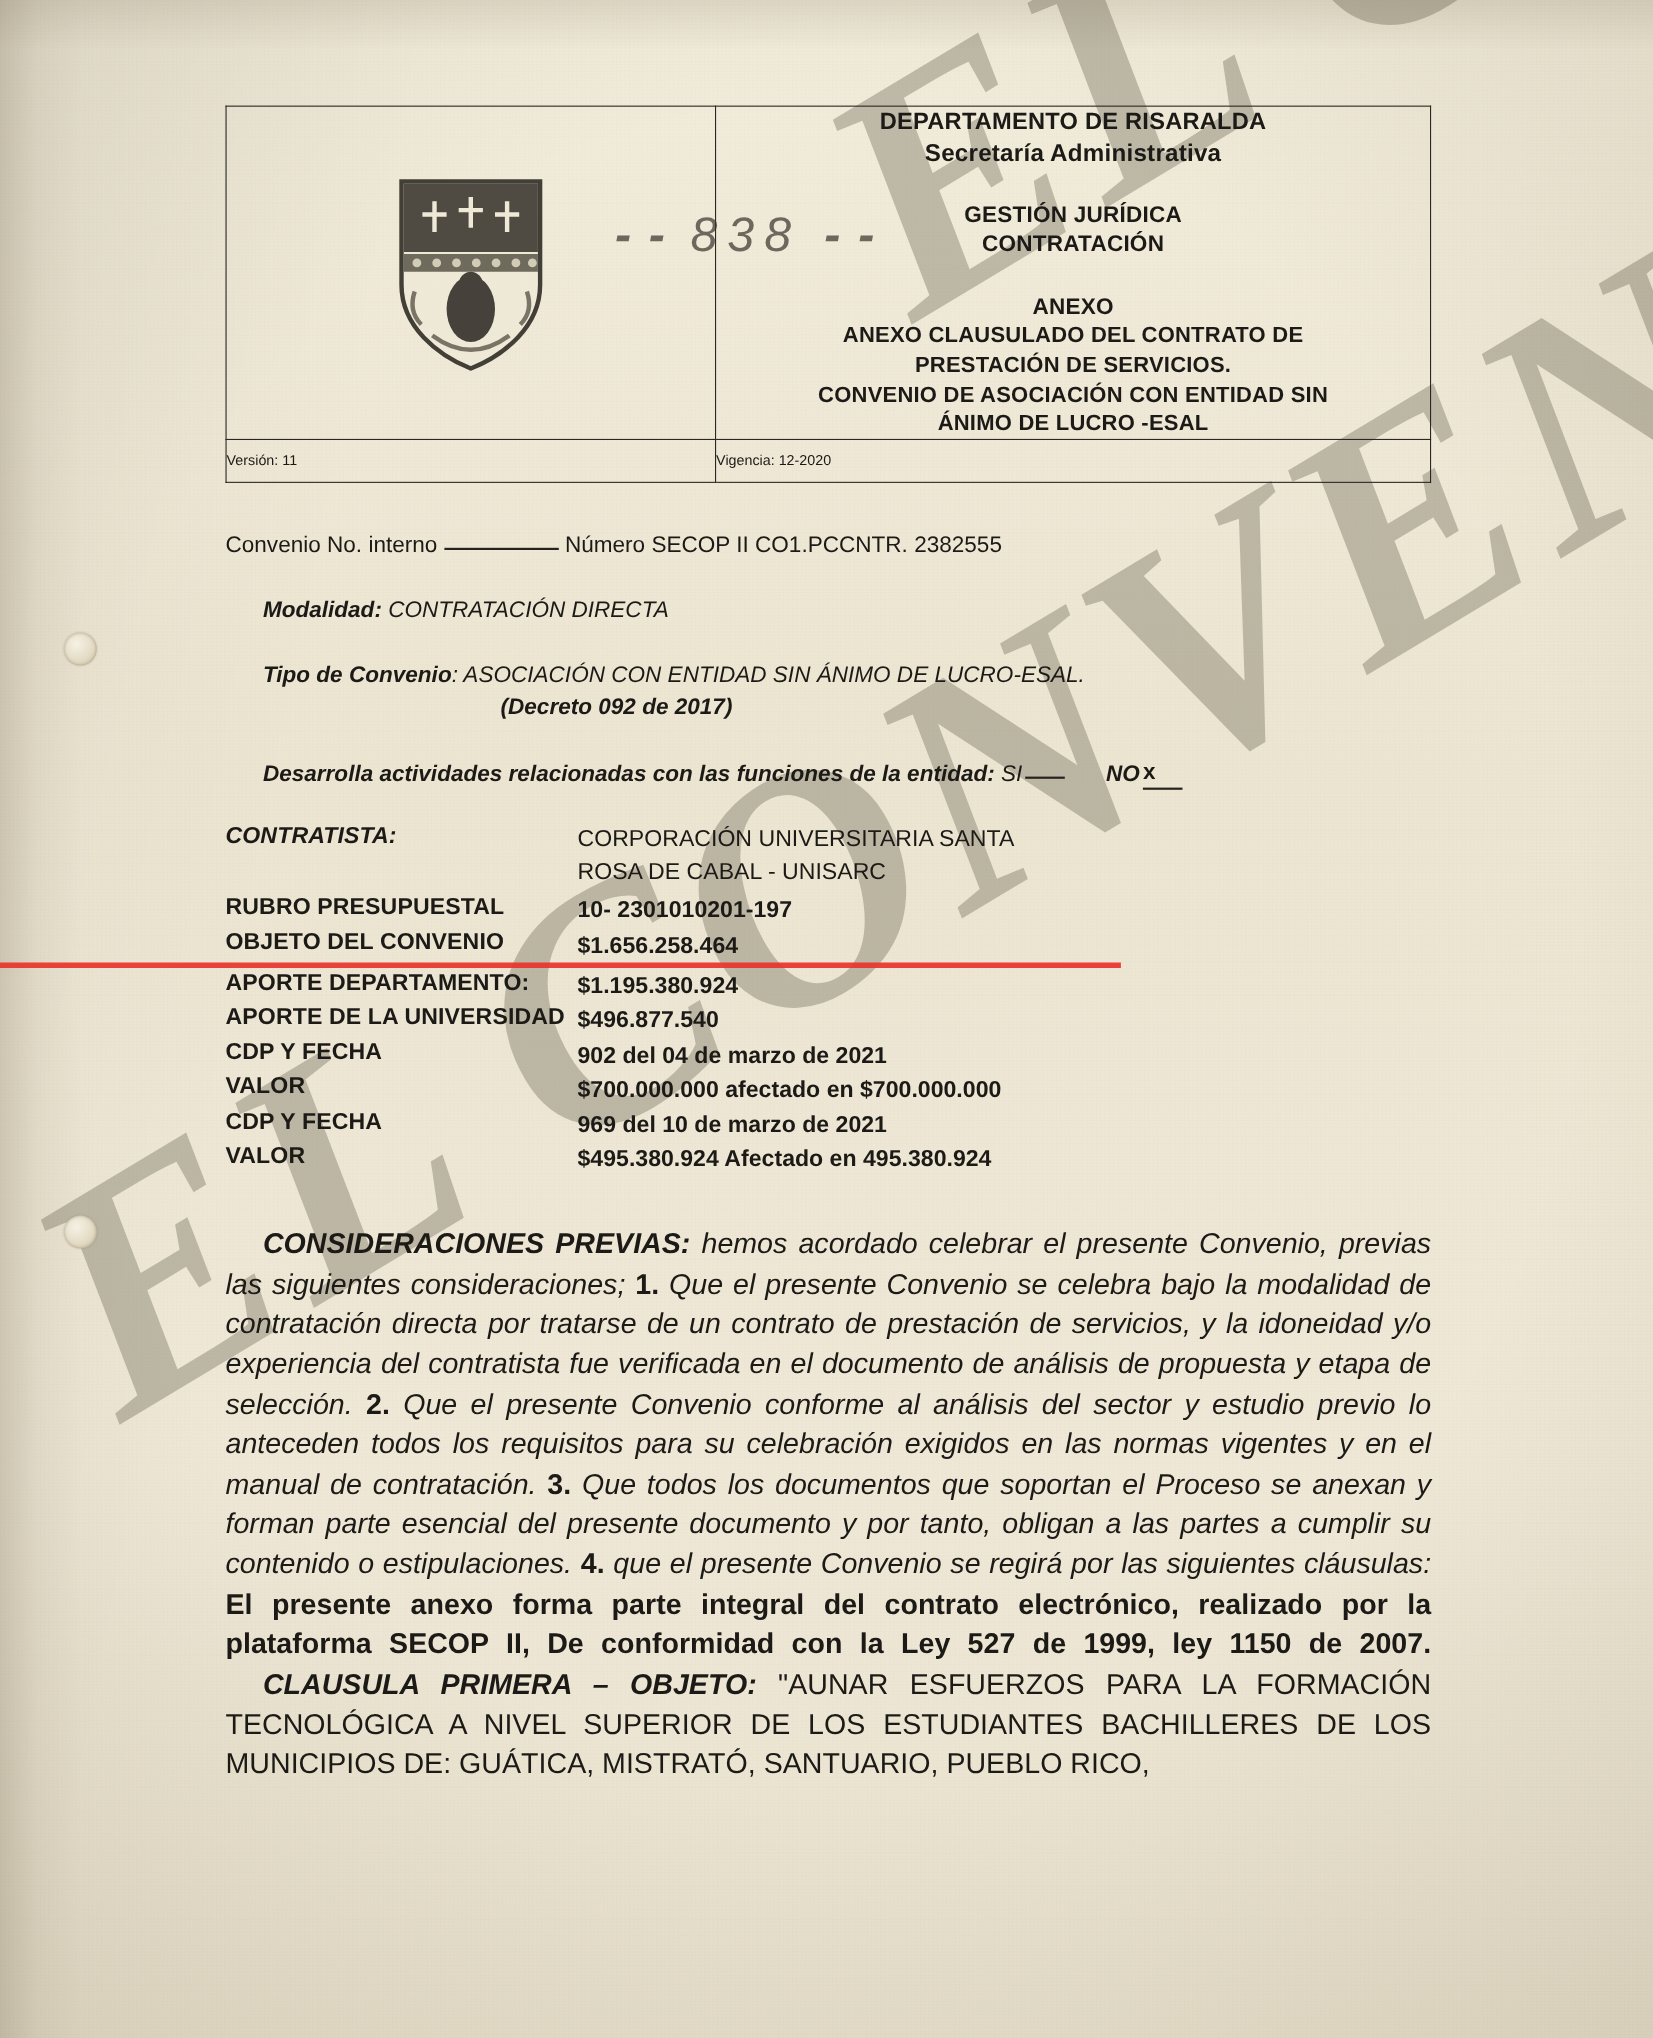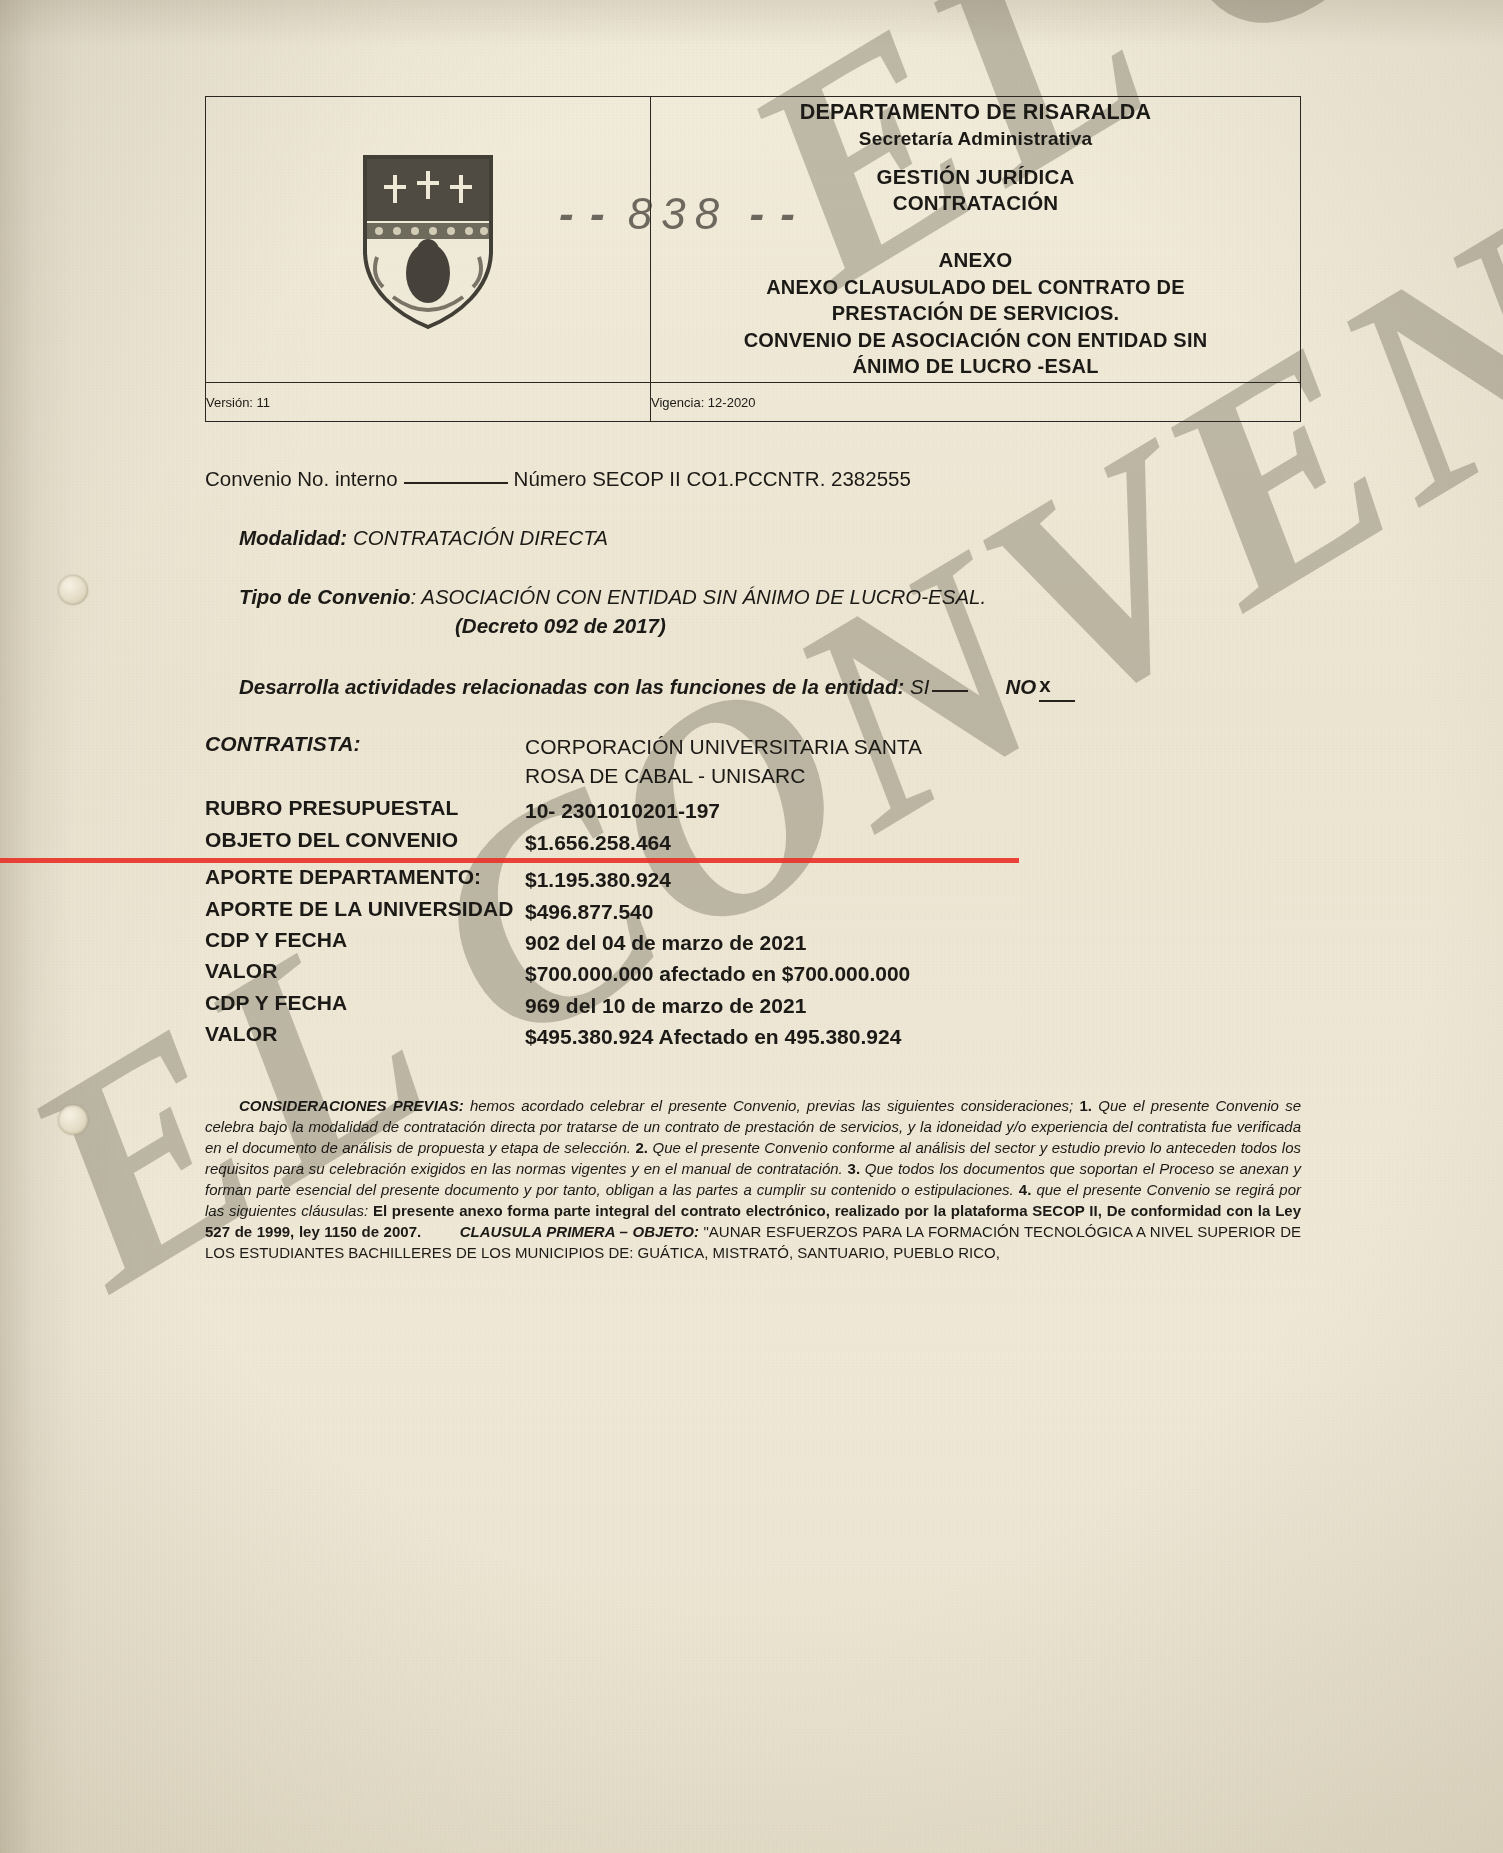--- a/index.html
+++ b/index.html
@@ -86,21 +86,21 @@
     border:1.6px solid #2a2722;
     vertical-align:middle;
     padding:0;
   }
   .crest-cell{width:444px;height:285px;text-align:center;}
   .title-cell{height:285px;padding:10px 14px 12px;text-align:center;position:relative;}
   .ver-cell{height:38px;padding:5px 10px;font-size:13px;}
 
   .t-line{font-weight:700;letter-spacing:.2px;line-height:1.30;}
   .t-dept{font-size:21.5px;}
-  .t-sec{font-size:19px;margin-bottom:12px;}
+  .t-sec{font-size:22px;margin-bottom:29px;}
   .t-ges{font-size:20.5px;}
   .t-anexo{font-size:20.5px;margin-top:30px;}
   .t-body{font-size:20px;line-height:1.33;}
 
   
   .crest{
     width:150px;height:185px;margin:0 auto;position:relative;
     opacity:.88;
   }
   .crest svg{display:block;}
@@ -154,21 +154,21 @@
 
   .red-underline{
     position:absolute;left:-208px;right:-0px;bottom:-6px;
     height:5px;background:#e8342a;opacity:.92;
     width:1022px;
   }
 
   
   .para-block{margin-top:44px;}
   .para{
-    font-size:15px;line-height:1.40;text-align:justify;
+    font-size:26px;line-height:1.40;text-align:justify;
     margin:0;
   }
   .para .bi{font-weight:700;font-style:italic;}
   .para .it{font-style:italic;}
   .para .b{font-weight:700;}
   .para .rg{font-weight:400;font-style:normal;}
 </style>
 </head>
 <body>
 

